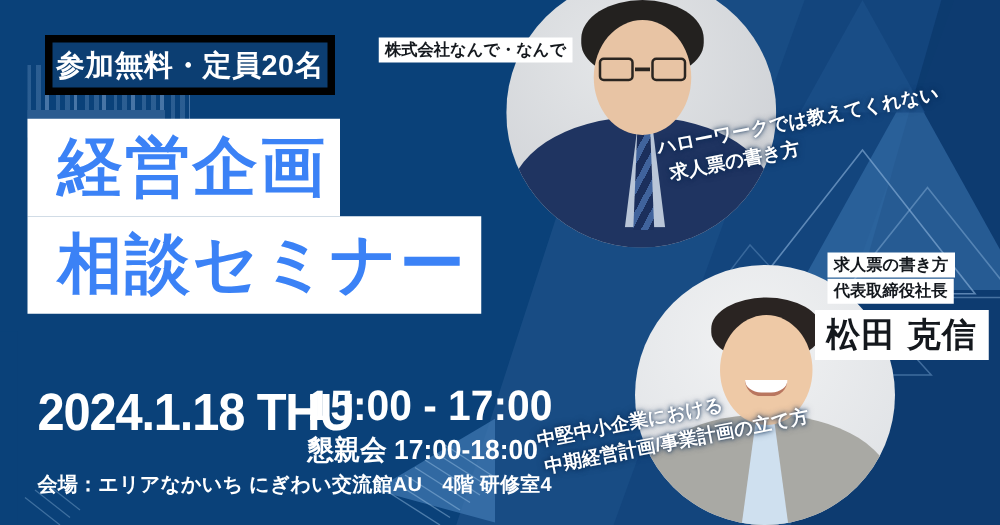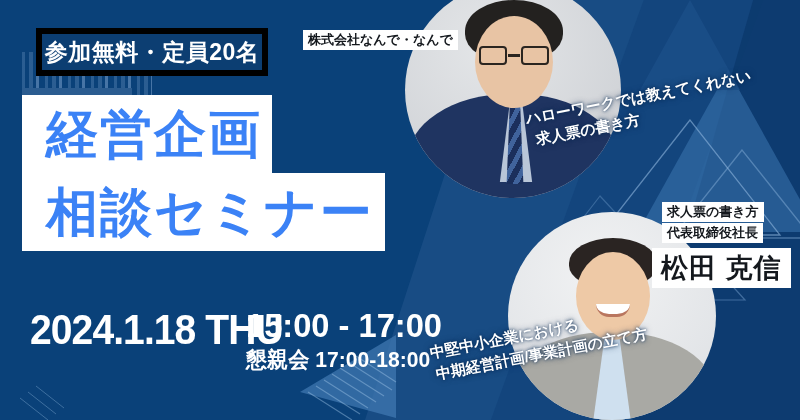--- a/index.html
+++ b/index.html
@@ -211,20 +211,21 @@
     <span>経営企画</span>
   </div>
   <div class="titleblk t2">
     <span>相談セミナー</span>
   </div>
 
 
   <div class="date">2024.1.18 THU</div>
   <div class="time1">15:00 - 17:00</div>
   <div class="time2">懇親会 17:00-18:00</div>
+  <div class="venue">会場：エリアなかいち にぎわい交流館AU　4階 研修室4</div>
 
   <div class="photo p1">
     <div class="sky"></div>
     <div class="body"></div>
     <div class="shirt"></div>
     <div class="tie"></div>
     <div class="hair"></div>
     <div class="head"></div>
     <div class="glass">
       <i class="l"></i>

